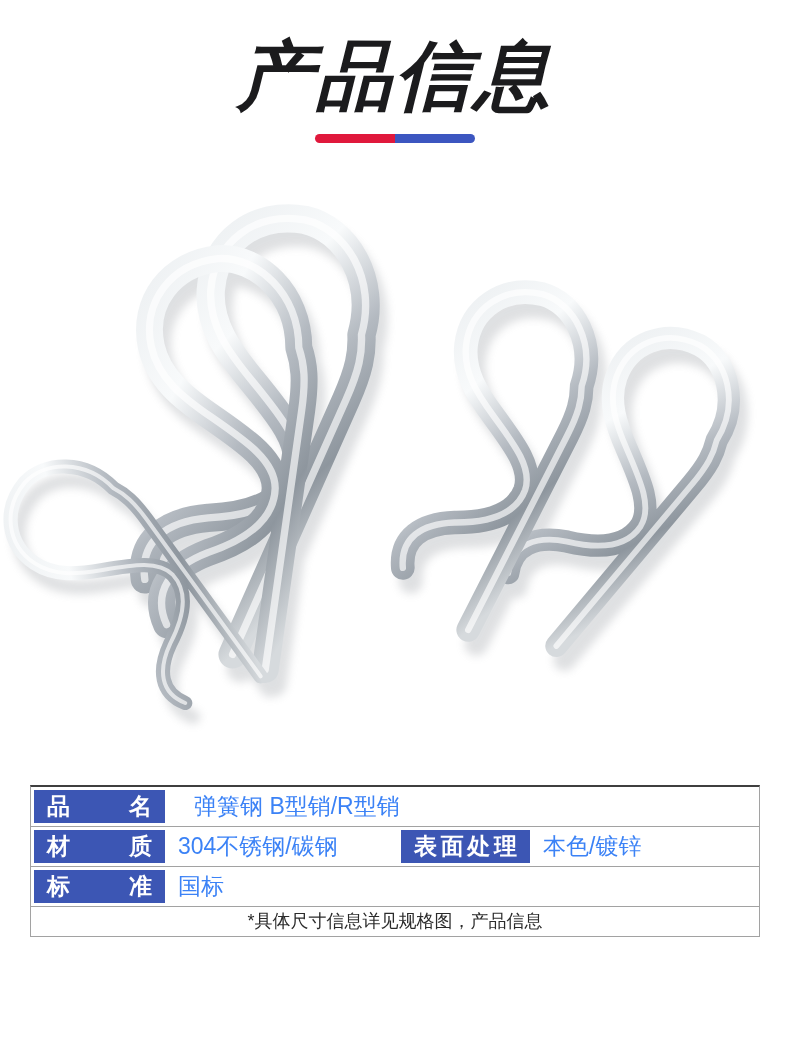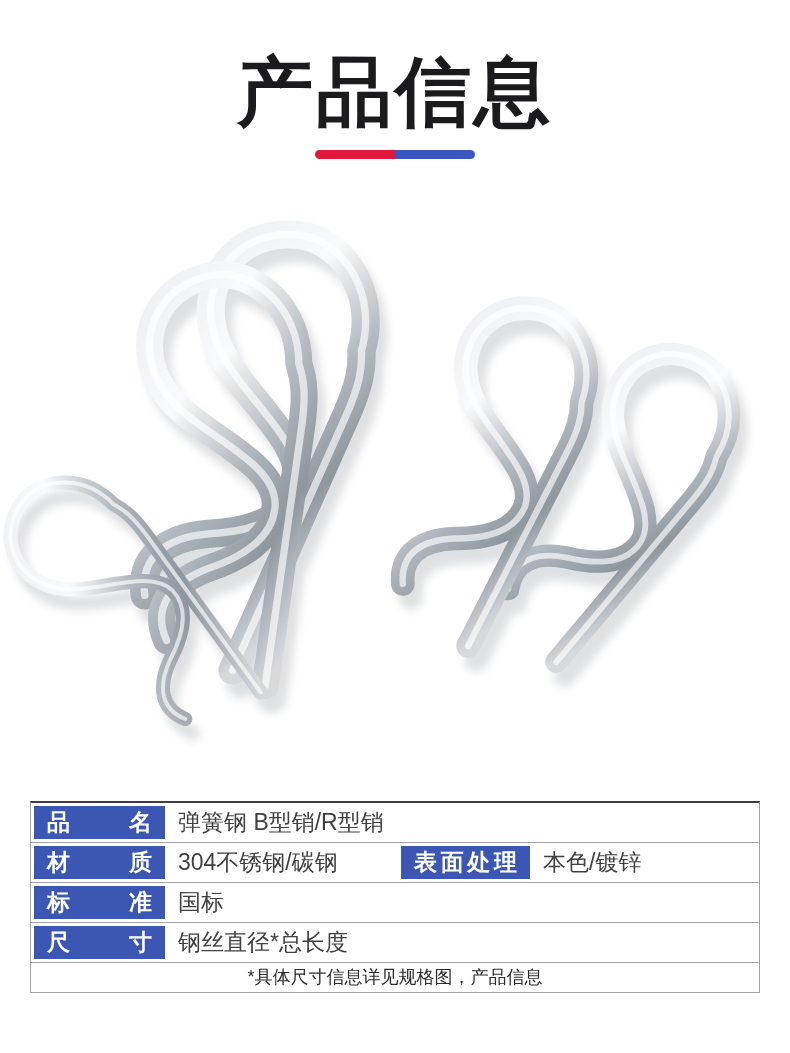--- a/index.html
+++ b/index.html
@@ -7,21 +7,21 @@
     --divider-left:#e0183c;
     --divider-right:#3c56c0;
     --border-col:#a2a2a2;
   }
   *{box-sizing:border-box;}
   html,body{margin:0;padding:0;}
   body{
     width:790px;height:1053px;background:#ffffff;overflow:hidden;
     font-family:"Liberation Sans","DejaVu Sans",sans-serif;
   }
-  .header{padding-top:48px;}
+  .header{padding-top:32px;font-style:italic;}
   .page-title{
     margin:0;text-align:center;
     font-size:76px;font-weight:900;letter-spacing:3px;
     color:#1b1b1d;line-height:1.15;
   }
   .divider{
     width:160px;height:9px;border-radius:5px;
     margin:15px auto 0;
     background:linear-gradient(90deg,var(--divider-left) 0 50%,var(--divider-right) 50% 100%);
   }
@@ -32,31 +32,31 @@
     border:1px solid var(--border-col);
     border-top:2px solid #3f3f3f;
     background:#ffffff;
   }
   .spec-row{
     display:grid;grid-template-columns:134px 229px 136px 1fr;
     border-top:1px solid var(--border-col);
     min-height:39px;align-items:stretch;
   }
   .spec-row.first{border-top:none;}
-  .spec-row.span2{grid-template-columns:134px 1fr;}
+  .spec-row.span2{grid-template-columns:134px 1fr;gap:16px;}
   .lbl{
     background:var(--accent);color:#ffffff;
     font-size:23px;font-weight:700;line-height:29px;
     margin:3px 0 3px 3px;padding:2px 13px;
     text-align:justify;text-align-last:justify;
     display:block;
   }
   .lbl.second{margin-left:7px;}
   .val{
-    font-size:23px;color:#404040;line-height:33px;
+    font-size:23px;color:#3b82f6;line-height:33px;
     padding:3px 0 3px 13px;white-space:nowrap;overflow:hidden;
   }
   .footnote-row{
     border-top:1px solid var(--border-col);
     text-align:center;font-size:18px;color:#2b2b2b;
     padding:5px 0 6px;line-height:18px;
   }
 </style>
 <title>产品信息</title></head>
 <body>
@@ -125,18 +125,14 @@
   <div class="spec-row">
     <span class="lbl">材质</span>
     <span class="val">304不锈钢/碳钢</span>
     <span class="lbl second">表面处理</span>
     <span class="val">本色/镀锌</span>
   </div>
   <div class="spec-row">
     <span class="lbl">标准</span>
     <span class="val">国标</span>
   </div>
-  <div class="spec-row span2">
-    <span class="lbl">尺寸</span>
-    <span class="val">钢丝直径*总长度</span>
-  </div>
   <div class="footnote-row">*具体尺寸信息详见规格图，产品信息</div>
 </div>
 
 </body></html>

